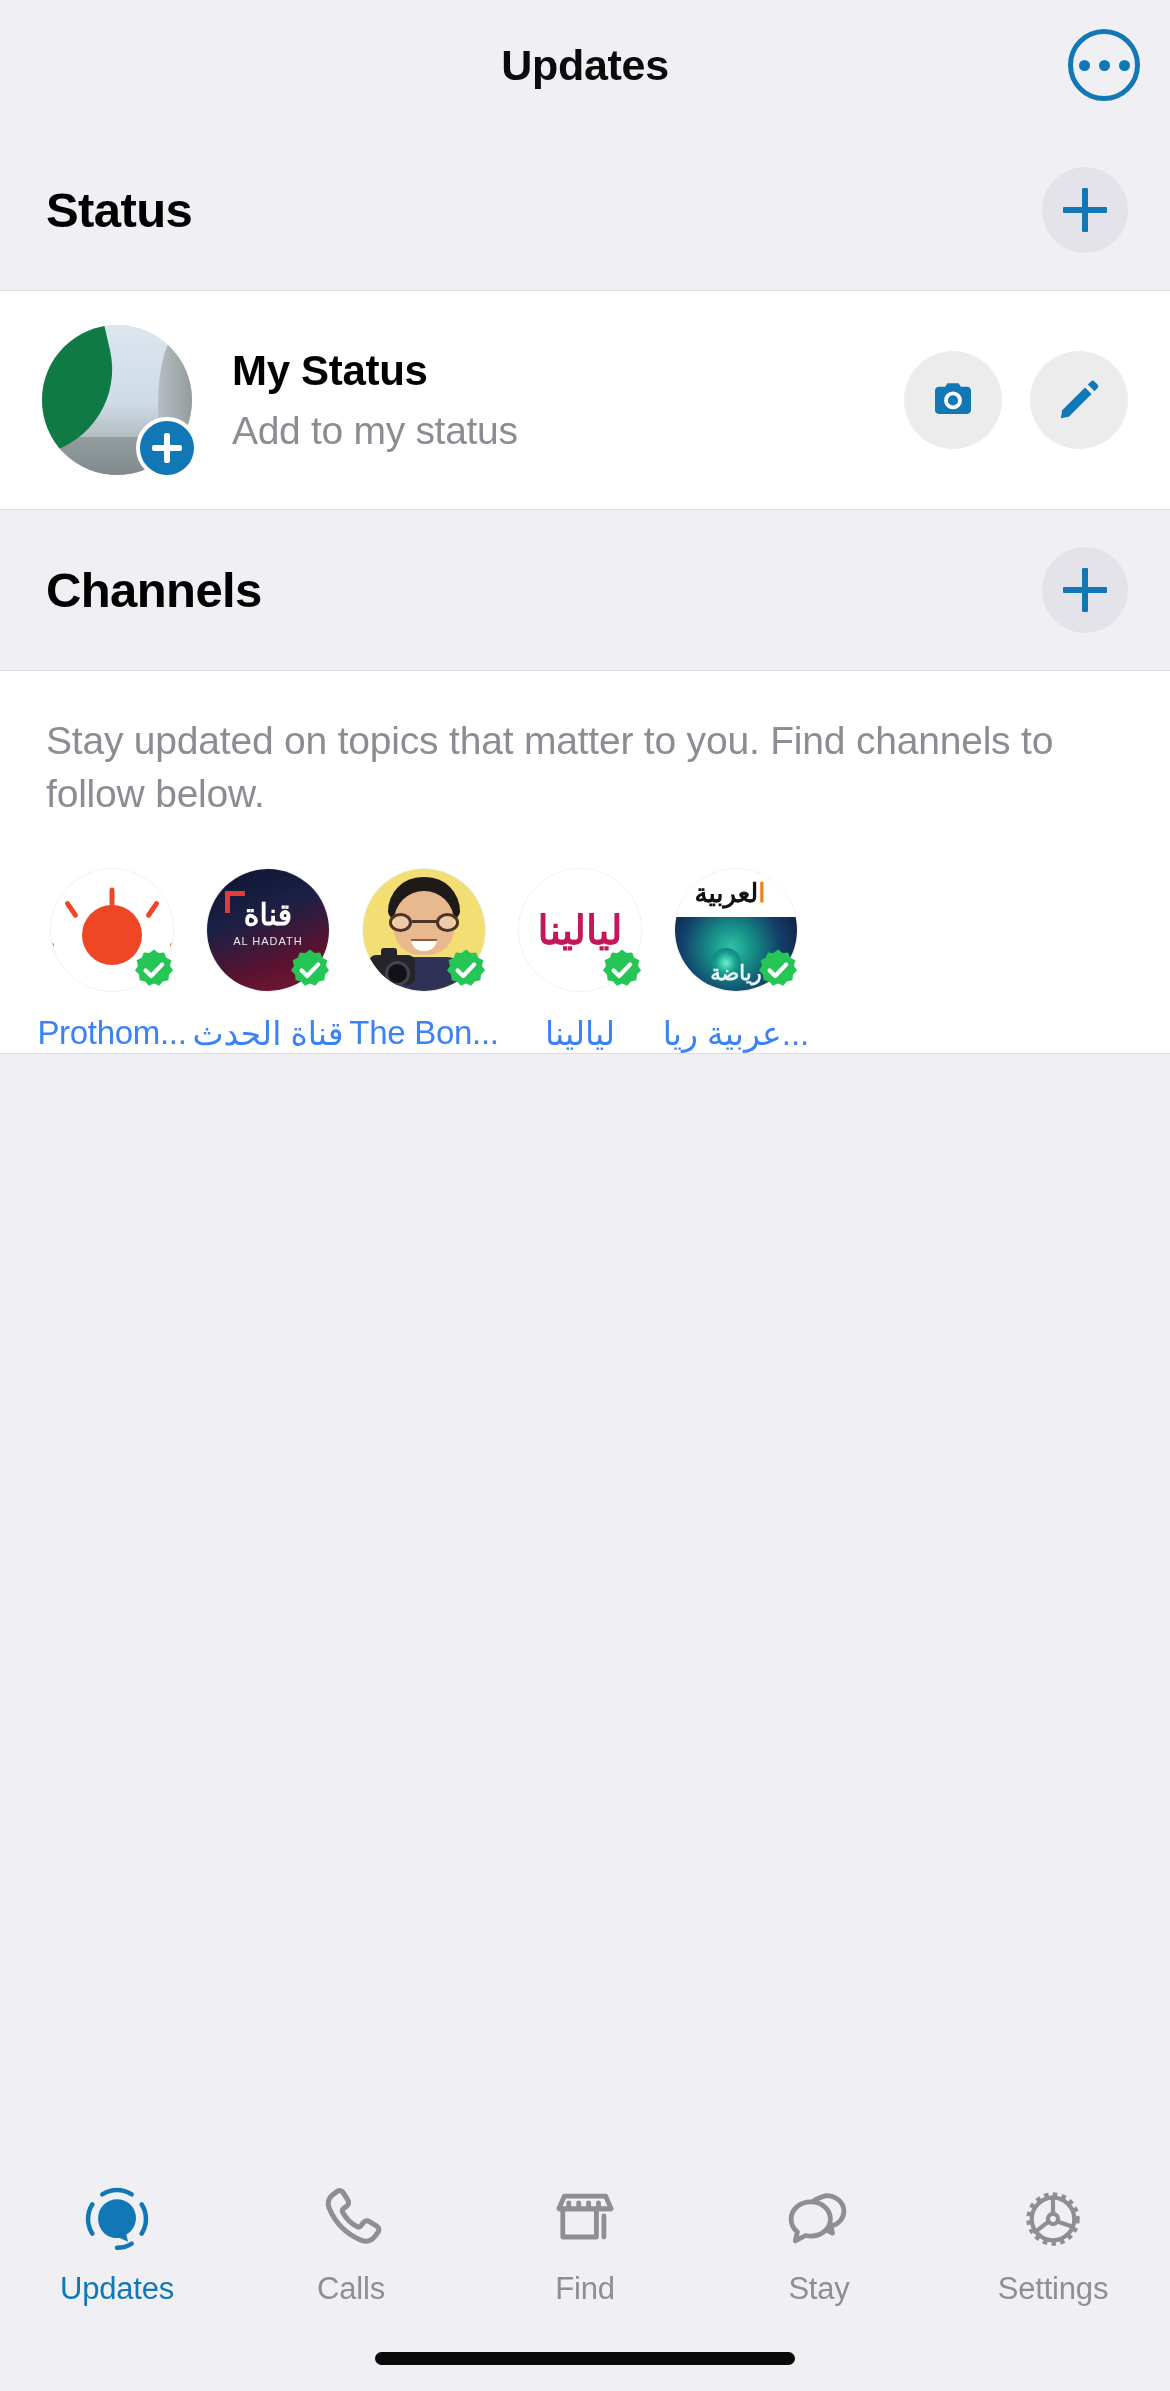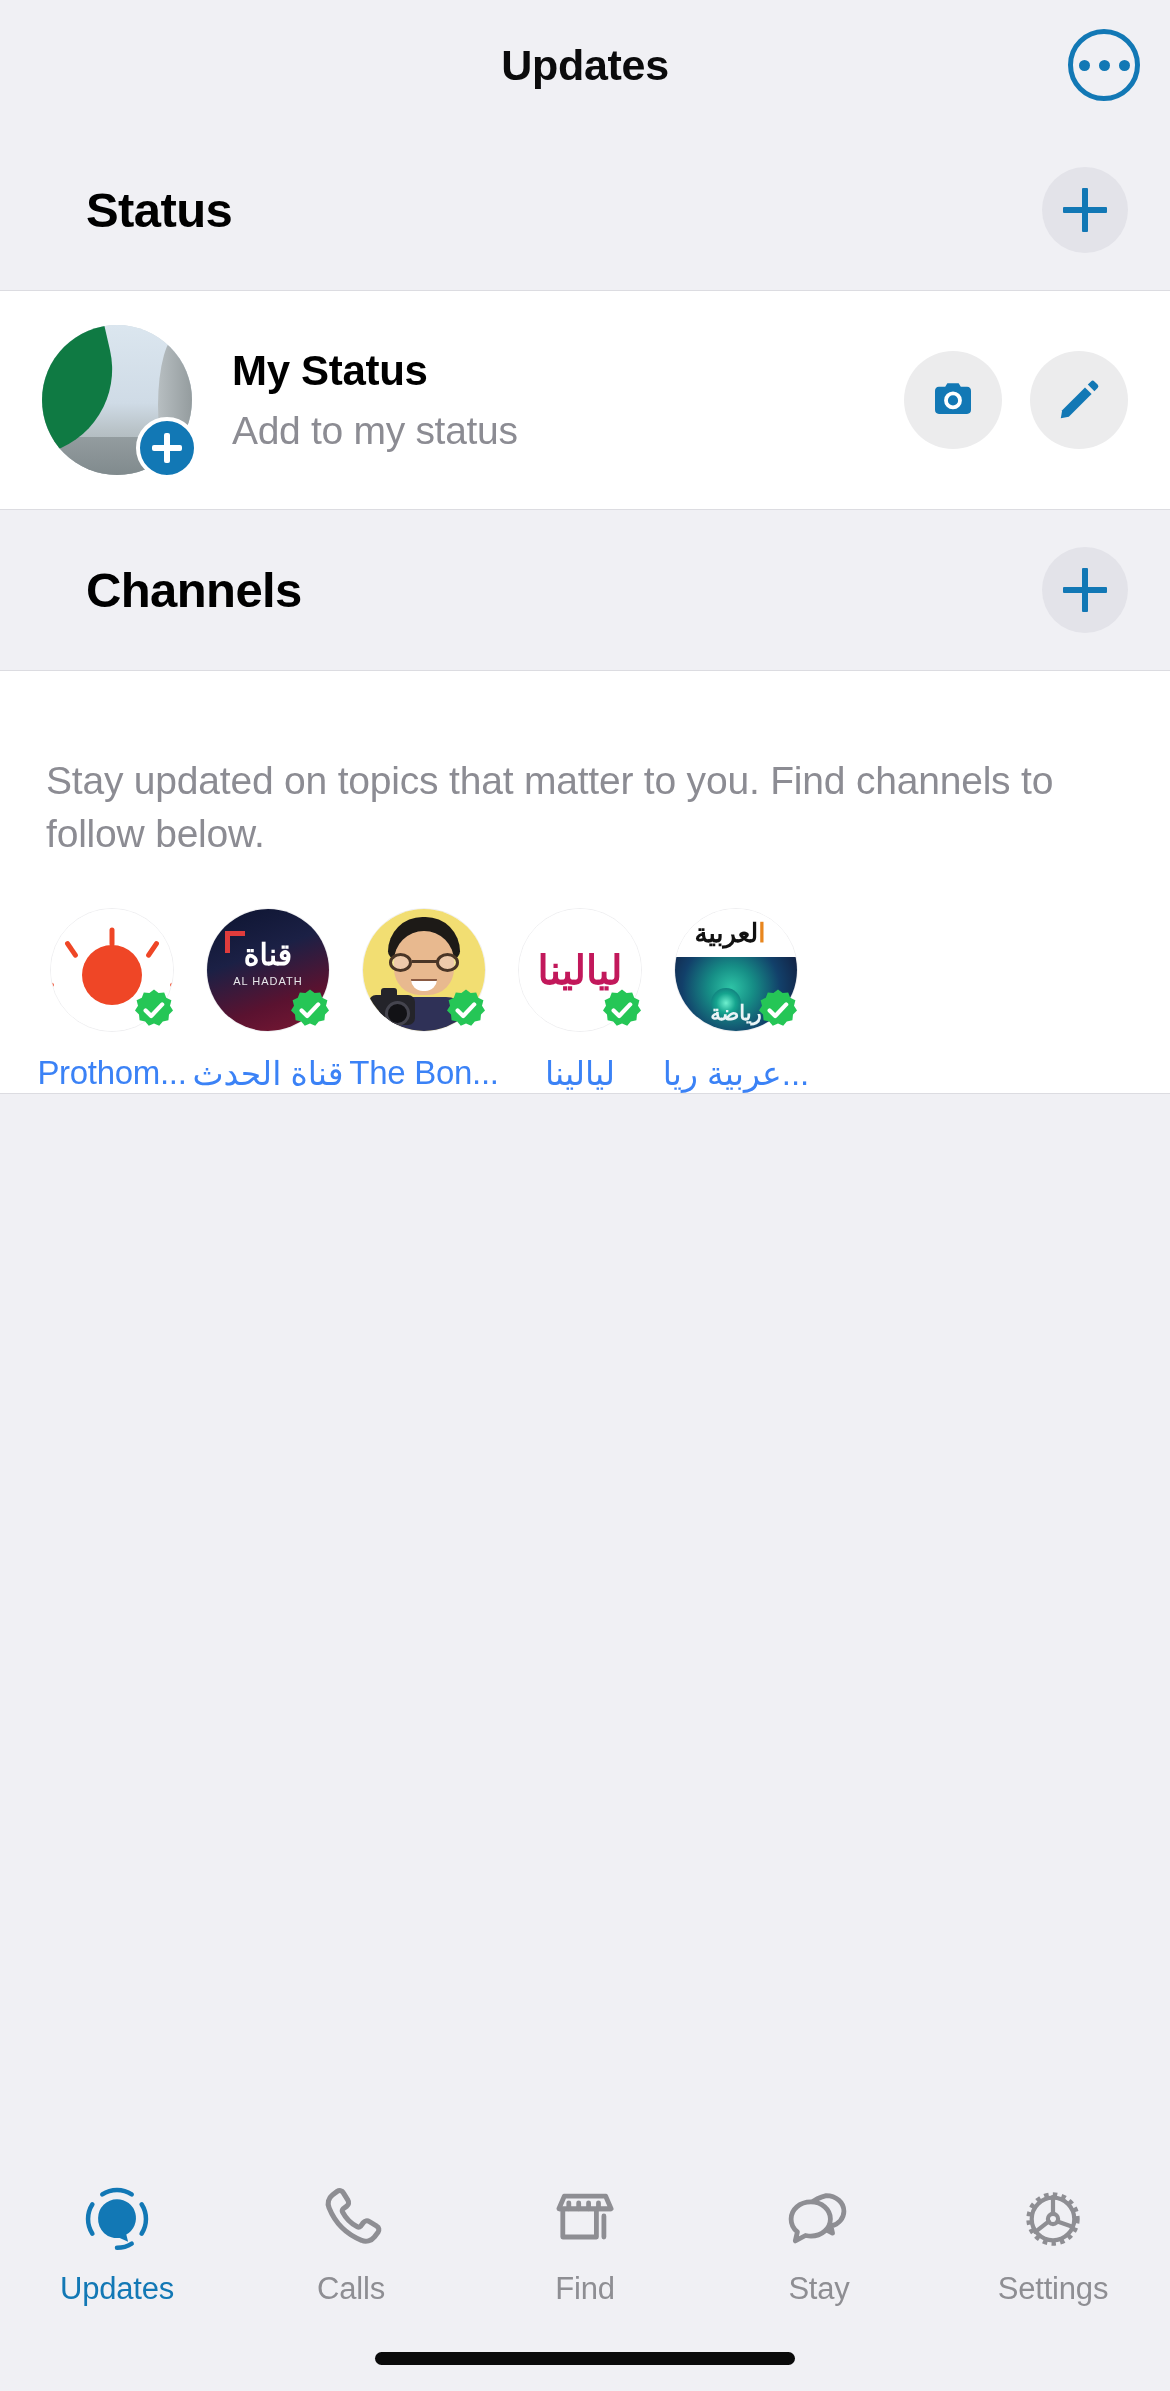--- a/index.html
+++ b/index.html
@@ -25,21 +25,20 @@
     display:flex; align-items:center; justify-content:center; gap:9px;
     background:transparent; cursor:pointer;
   }
   .header-more .dot { width:11px; height:11px; border-radius:50%; background:#1278b5; }
 
   
   .section-head {
     height:160px; background:#f0f0f4;
     display:flex; align-items:center; padding:0 46px;
     position:relative;
-    margin-left:40px;
   }
   .section-title { font-size:49px; font-weight:bold; color:#000; letter-spacing:-0.6px; }
   .round-add {
     position:absolute; right:42px; top:50%; transform:translateY(-50%);
     width:86px; height:86px; border-radius:50%; background:#e3e3e9;
     display:flex; align-items:center; justify-content:center; cursor:pointer;
   }
   .plus-glyph { position:relative; width:44px; height:44px; }
   .plus-glyph:before, .plus-glyph:after {
     content:""; position:absolute; background:#1278b5; border-radius:1px;
@@ -97,21 +96,21 @@
   .status-title { font-size:42px; font-weight:bold; color:#000; letter-spacing:-0.3px; }
   .status-sub { font-size:39px; color:#8c8c93; margin-top:14px; letter-spacing:-0.3px; }
 
   .status-actions { display:flex; align-items:center; gap:28px; }
   .circle-btn {
     width:98px; height:98px; border-radius:50%; background:#ececed;
     display:flex; align-items:center; justify-content:center; cursor:pointer;
   }
 
   
-  .channels-body { padding:44px 5px 0 0;margin-top:40px; }
+  .channels-body { padding:44px 5px 0 0; }
   .channels-desc {
     font-size:39px; line-height:1.35; color:#8c8c93;
     padding:0 46px; letter-spacing:-0.2px;
   }
   .channel-strip {
     display:flex; gap:0; padding:48px 0 0 34px; overflow:hidden;
   }
   .channel-item { width:156px; flex:0 0 156px; margin-right:0; text-align:center; cursor:pointer; }
   .ch-avatar-wrap { position:relative; width:124px; height:124px; margin:0 auto; }
   .ch-avatar { width:124px; height:124px; border-radius:50%; overflow:hidden;

